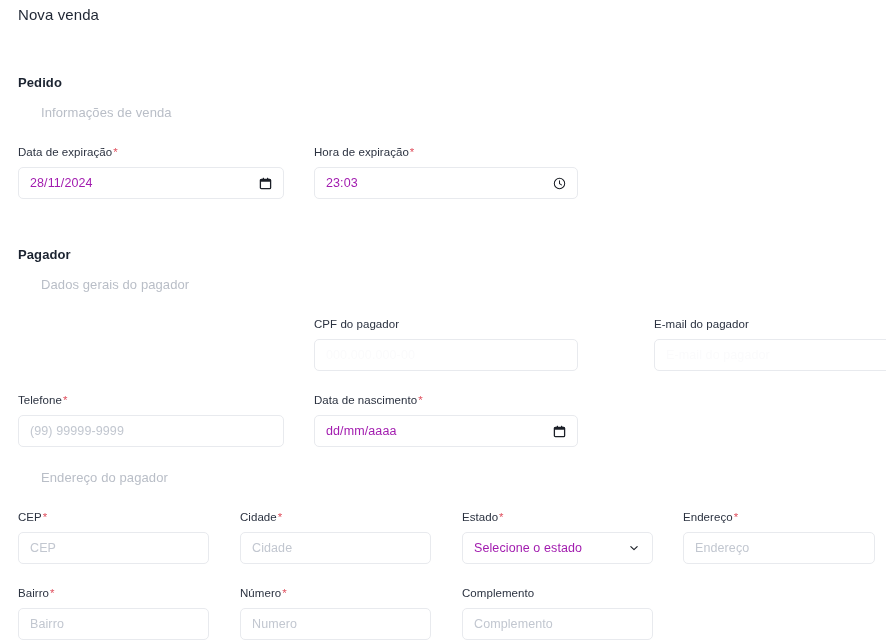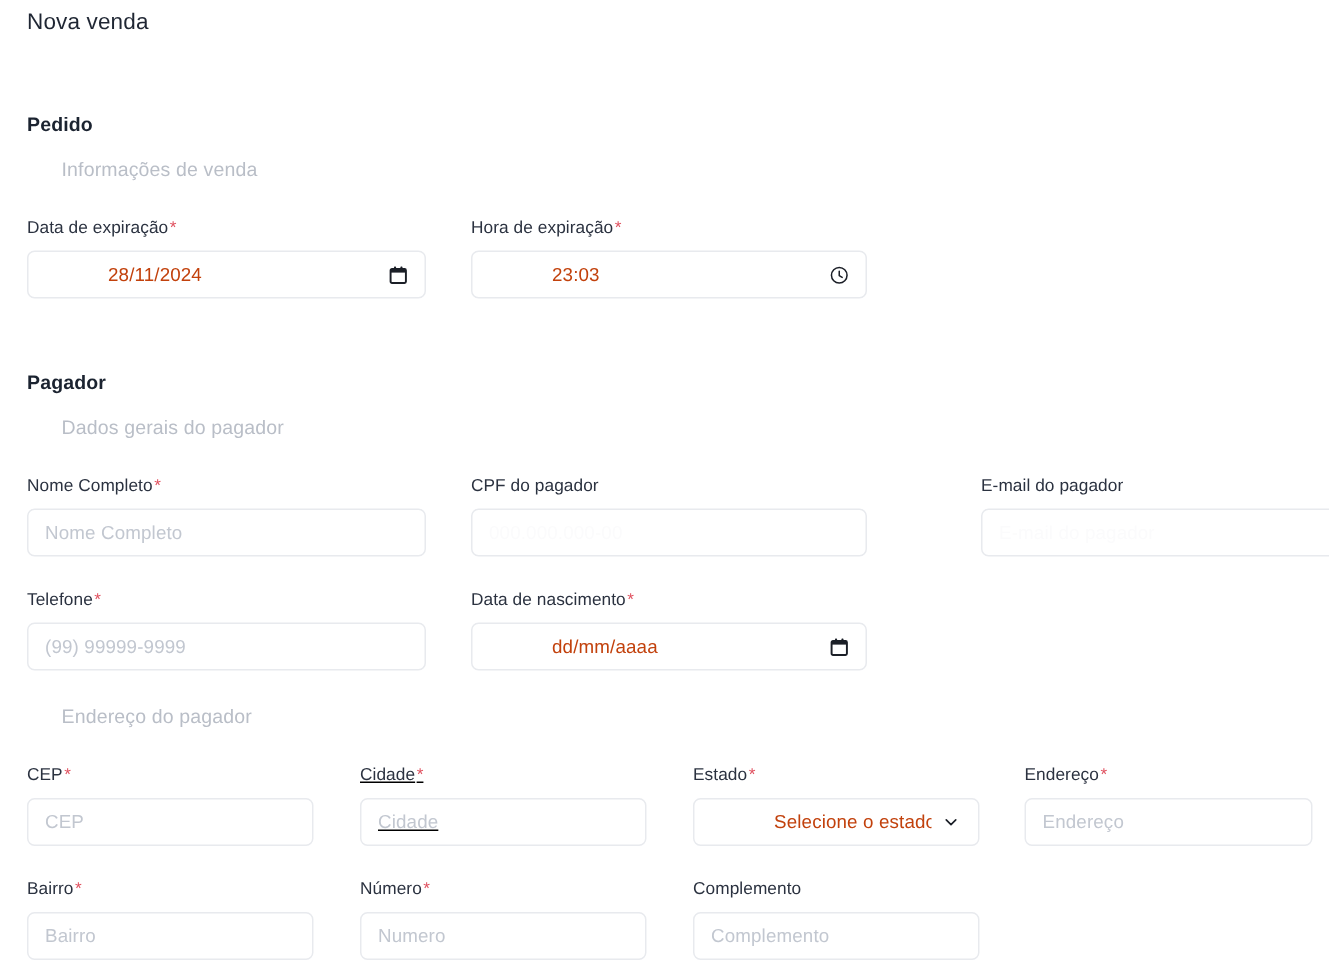--- a/index.html
+++ b/index.html
@@ -87,21 +87,21 @@
     letter-spacing: 0.1px;
     overflow: hidden;
   }
   .control .txt {
     flex: 1 1 auto;
     white-space: nowrap;
     overflow: hidden;
   }
   .control.placeholder .txt { color: #c2c7d0; }
   .control.faint .txt { color: #fbfbfc; }
-  .control.value .txt { color: #c2410c; margin-left: 42px; }
+  .control.value .txt { color: #a21caf; }
 
   .control .adorn {
     flex: 0 0 auto;
     display: flex;
     align-items: center;
     justify-content: center;
     width: 14px;
     height: 14px;
     margin-left: 6px;
   }
@@ -125,21 +125,21 @@
   #f-nome  { left: 18px;  top: 317px; width: 266px; }
   #f-cpf   { left: 314px; top: 317px; width: 264px; }
   #f-email { left: 610px; top: 317px; width: 264px; margin-left: 44px; }
 
   
   #f-telefone   { left: 18px;  top: 393px; width: 266px; }
   #f-nascimento { left: 314px; top: 393px; width: 264px; }
 
   
   #f-cep      { left: 18px;  top: 510px; width: 191px; }
-  #f-cidade   { left: 240px; top: 510px; width: 191px; text-decoration: underline; }
+  #f-cidade   { left: 240px; top: 510px; width: 191px; }
   #f-estado   { left: 462px; top: 510px; width: 191px; }
   #f-endereco { left: 683px; top: 510px; width: 192px; }
 
   
   #f-bairro      { left: 18px;  top: 586px; width: 191px; }
   #f-numero      { left: 240px; top: 586px; width: 191px; }
   #f-complemento { left: 462px; top: 586px; width: 191px; }
 </style>
 </head>
 <body>
@@ -179,28 +179,20 @@
           <circle cx="7" cy="7" r="5.6" stroke="#1b1f27" stroke-width="1.1"></circle>
           <path d="M7 4.1V7.2L9.1 8.5" stroke="#1b1f27" stroke-width="1.1" stroke-linecap="round" stroke-linejoin="round"></path>
         </svg>
       </span>
     </div>
   </div>
 
   <div class="section-title" id="sec-pagador-title">Pagador</div>
   <div class="section-sub" id="sec-pagador-sub">Dados gerais do pagador</div>
 
-  <div class="field" id="f-nome">
-    <div class="field-label">
-      <span>Nome Completo</span><span class="req">*</span>
-    </div>
-    <div class="control placeholder">
-      <span class="txt">Nome Completo</span>
-    </div>
-  </div>
 
   <div class="field" id="f-cpf">
     <div class="field-label">
       <span>CPF do pagador</span><span class="req"></span>
     </div>
     <div class="control faint">
       <span class="txt">000.000.000-00</span>
     </div>
   </div>
 

